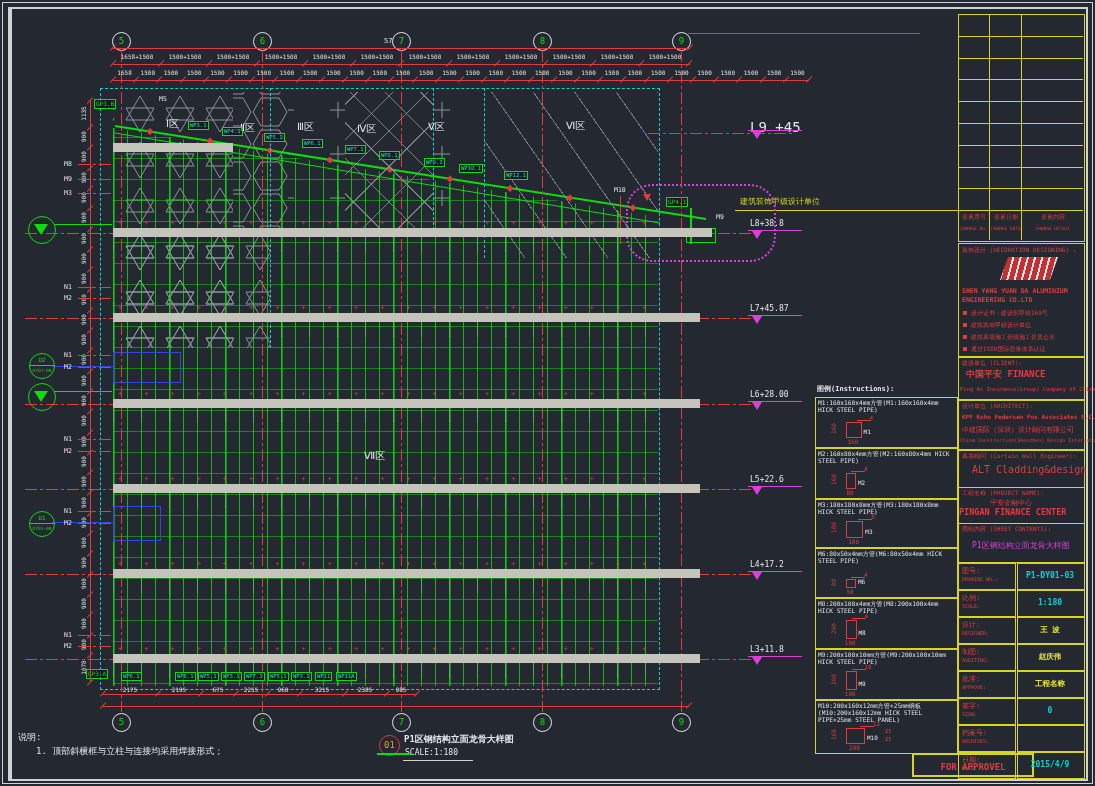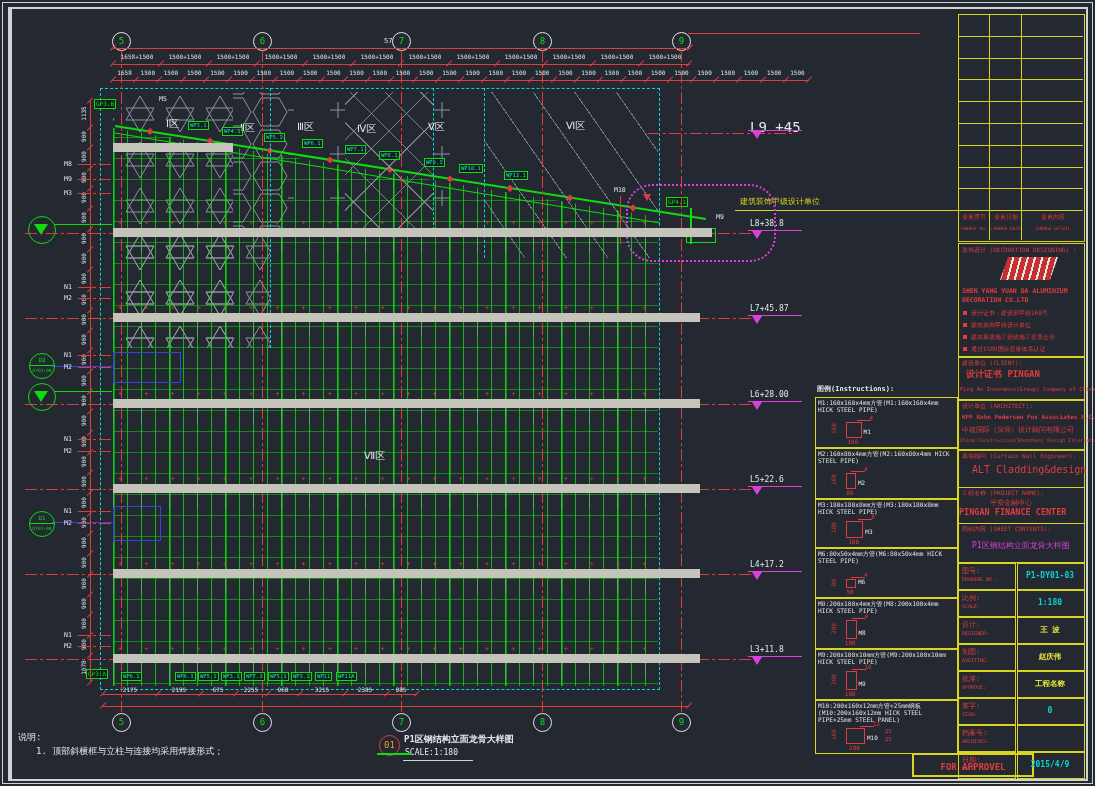--- a/index.html
+++ b/index.html
@@ -147,26 +147,26 @@
   <div id="legend-holder"></div>
 
   <div id="tb-holder"></div>
 
   <div class="abs ybox1" style="left:958px;top:243px;width:125px;height:112px;"></div>
   <div class="abs t red" style="left:962px;top:246px;font-size:6px;">装饰设计 (DECORATION DESIGNING) :</div>
   <div class="abs" style="left:1000px;top:257px;width:58px;height:23px;
               background:repeating-linear-gradient(105deg,#c62f2f 0 5px,#e9e9e9 5px 7px);
               clip-path:polygon(14% 0,100% 0,86% 100%,0 100%);"></div>
   <div class="abs t red" style="left:962px;top:287px;font-size:6.5px;font-weight:bold;">SHEN YANG YUAN DA ALUMINIUM</div>
-  <div class="abs t red" style="left:962px;top:296px;font-size:6.5px;font-weight:bold;">DECORATION  CO.LTD</div>
+  <div class="abs t red" style="left:962px;top:296px;font-size:6.5px;font-weight:bold;">ENGINEERING  CO.LTD</div>
   <div id="bullets-holder"></div>
 
   <div class="abs ybox1" style="left:958px;top:357px;width:125px;height:41px;"></div>
   <div class="abs t red" style="left:962px;top:359px;font-size:6px;">建设单位 (CLIENT):</div>
-  <div class="abs t red" style="left:966px;top:368px;font-size:9px;font-weight:bold;">设计证书 PINGAN</div>
+  <div class="abs t red" style="left:966px;top:368px;font-size:9px;font-weight:bold;">中国平安 FINANCE</div>
   <div class="abs t red" style="left:960px;top:386px;font-size:5.5px;">Ping An Insurance(Group) Company of China</div>
 
   <div class="abs ybox1" style="left:958px;top:400px;width:125px;height:48px;"></div>
   <div class="abs t red" style="left:962px;top:402px;font-size:6px;">设计单位 (ARCHITECT):</div>
   <div class="abs t red" style="left:962px;top:413px;font-size:6px;font-weight:bold;">KPF Kohn Pedersen Fox Associates P.C.</div>
   <div class="abs t red" style="left:962px;top:425px;font-size:7px;">中建国际（深圳）设计顾问有限公司</div>
   <div class="abs t red" style="left:960px;top:437px;font-size:5px;">China Construction(Shenzhen) Design International</div>
 
   <div class="abs ybox1" style="left:958px;top:450px;width:125px;height:36px;"></div>
   <div class="abs t red" style="left:962px;top:452px;font-size:6px;">幕墙顾问 (Curtain Wall Engineer):</div>

